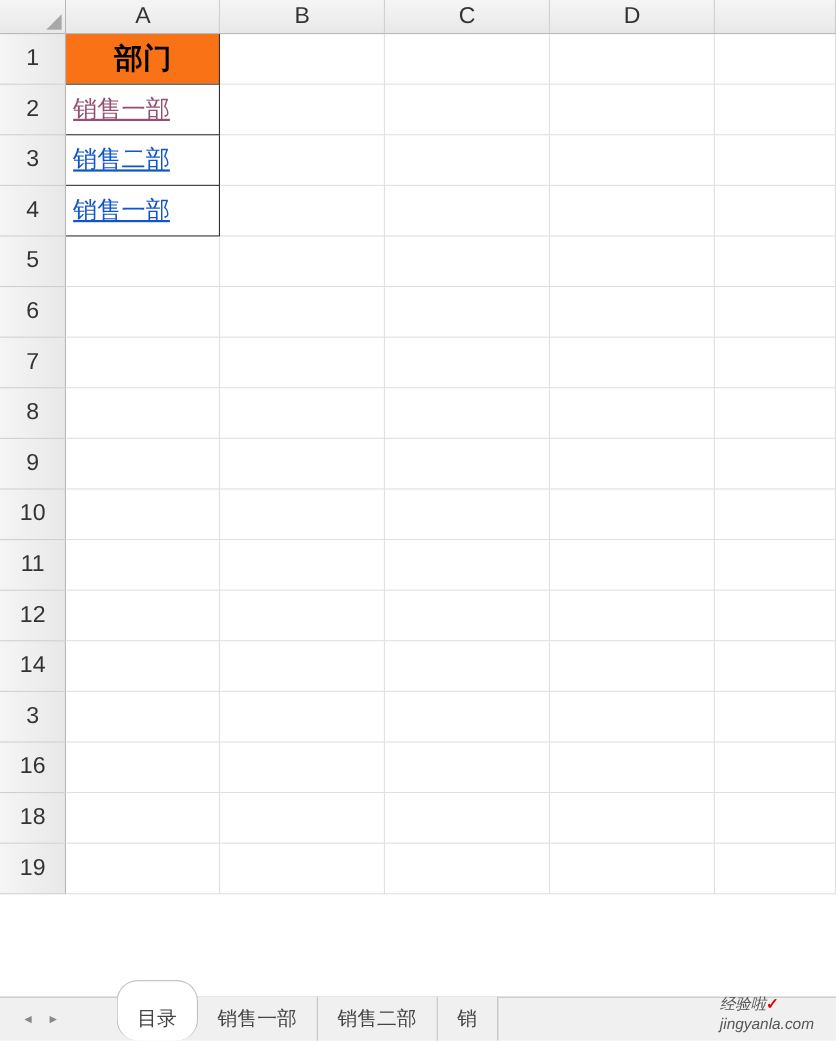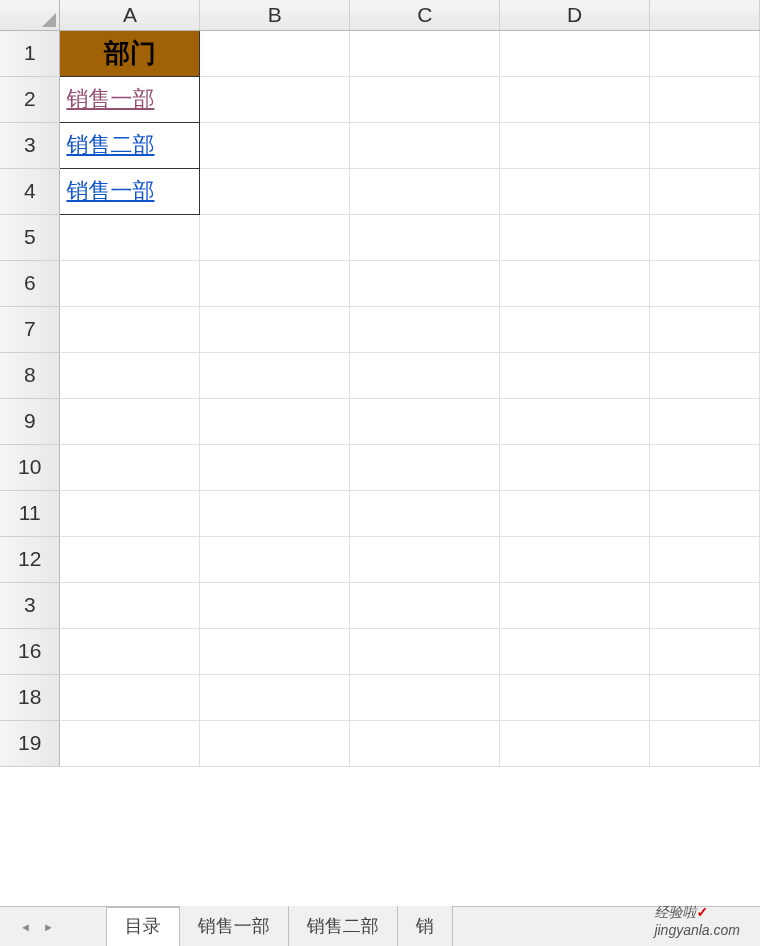--- a/index.html
+++ b/index.html
@@ -90,21 +90,21 @@
     .cell {
       border-right: 1px solid #e0e0e0;
       border-bottom: 1px solid #e0e0e0;
       height: 46px;
       padding: 0 6px;
       font-size: 22px;
       vertical-align: middle;
     }
     
     .cell-header {
-      background: #a16207;
+      background: #f97316;
       font-weight: bold;
       text-align: center;
       border: 1px solid #333;
       font-size: 26px;
       color: #000;
     }
     
     .cell-bordered {
       border: 1px solid #333;
     }
@@ -164,21 +164,22 @@
       bottom: 0;
     }
     
     .sheet-tab.active {
       background: #ffffff;
       border-top: 1px solid #c0c0c0;
       border-left: 1px solid #c0c0c0;
       border-right: 1px solid #c0c0c0;
       border-bottom: none;
       margin-top: -2px;
-      padding-top: 6px;
+      padding-top: 22px;
+      border-radius: 19px;
     }
     
     .watermark {
       position: absolute;
       bottom: 8px;
       right: 20px;
       font-size: 14px;
       color: #555;
       font-style: italic;
       z-index: 100;
@@ -290,20 +291,28 @@
       <tr>
         <td class="row-header">11</td>
         <td class="cell"></td>
         <td class="cell"></td>
         <td class="cell"></td>
         <td class="cell"></td>
         <td class="cell"></td>
       </tr>
       <tr>
         <td class="row-header">12</td>
+        <td class="cell"></td>
+        <td class="cell"></td>
+        <td class="cell"></td>
+        <td class="cell"></td>
+        <td class="cell"></td>
+      </tr>
+      <tr>
+        <td class="row-header">14</td>
         <td class="cell"></td>
         <td class="cell"></td>
         <td class="cell"></td>
         <td class="cell"></td>
         <td class="cell"></td>
       </tr>
       <tr>
         <td class="row-header">3</td>
         <td class="cell"></td>
         <td class="cell"></td>

